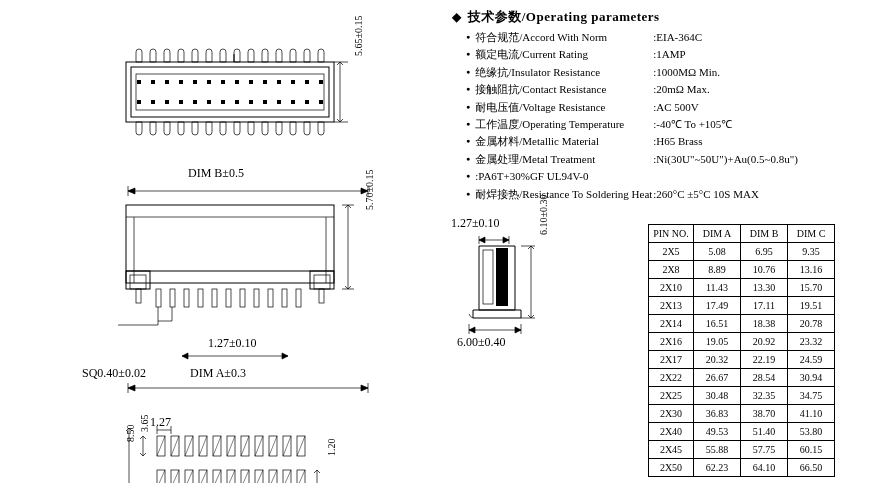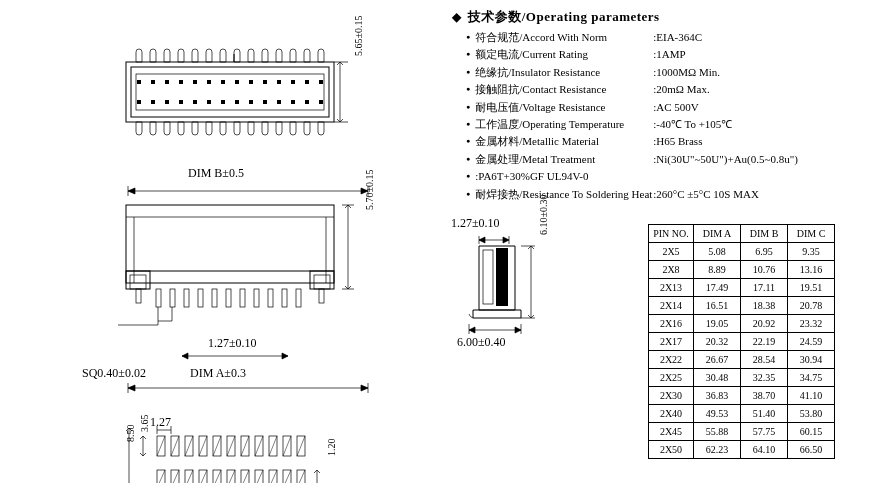--- a/index.html
+++ b/index.html
@@ -461,20 +461,26 @@
         <td>6.95</td>
         <td>9.35</td>
       </tr>
       <tr>
         <td>2X8</td>
         <td>8.89</td>
         <td>10.76</td>
         <td>13.16</td>
       </tr>
       <tr>
+        <td>2X10</td>
+        <td>11.43</td>
+        <td>13.30</td>
+        <td>15.70</td>
+      </tr>
+      <tr>
         <td>2X13</td>
         <td>17.49</td>
         <td>17.11</td>
         <td>19.51</td>
       </tr>
       <tr>
         <td>2X14</td>
         <td>16.51</td>
         <td>18.38</td>
         <td>20.78</td>

